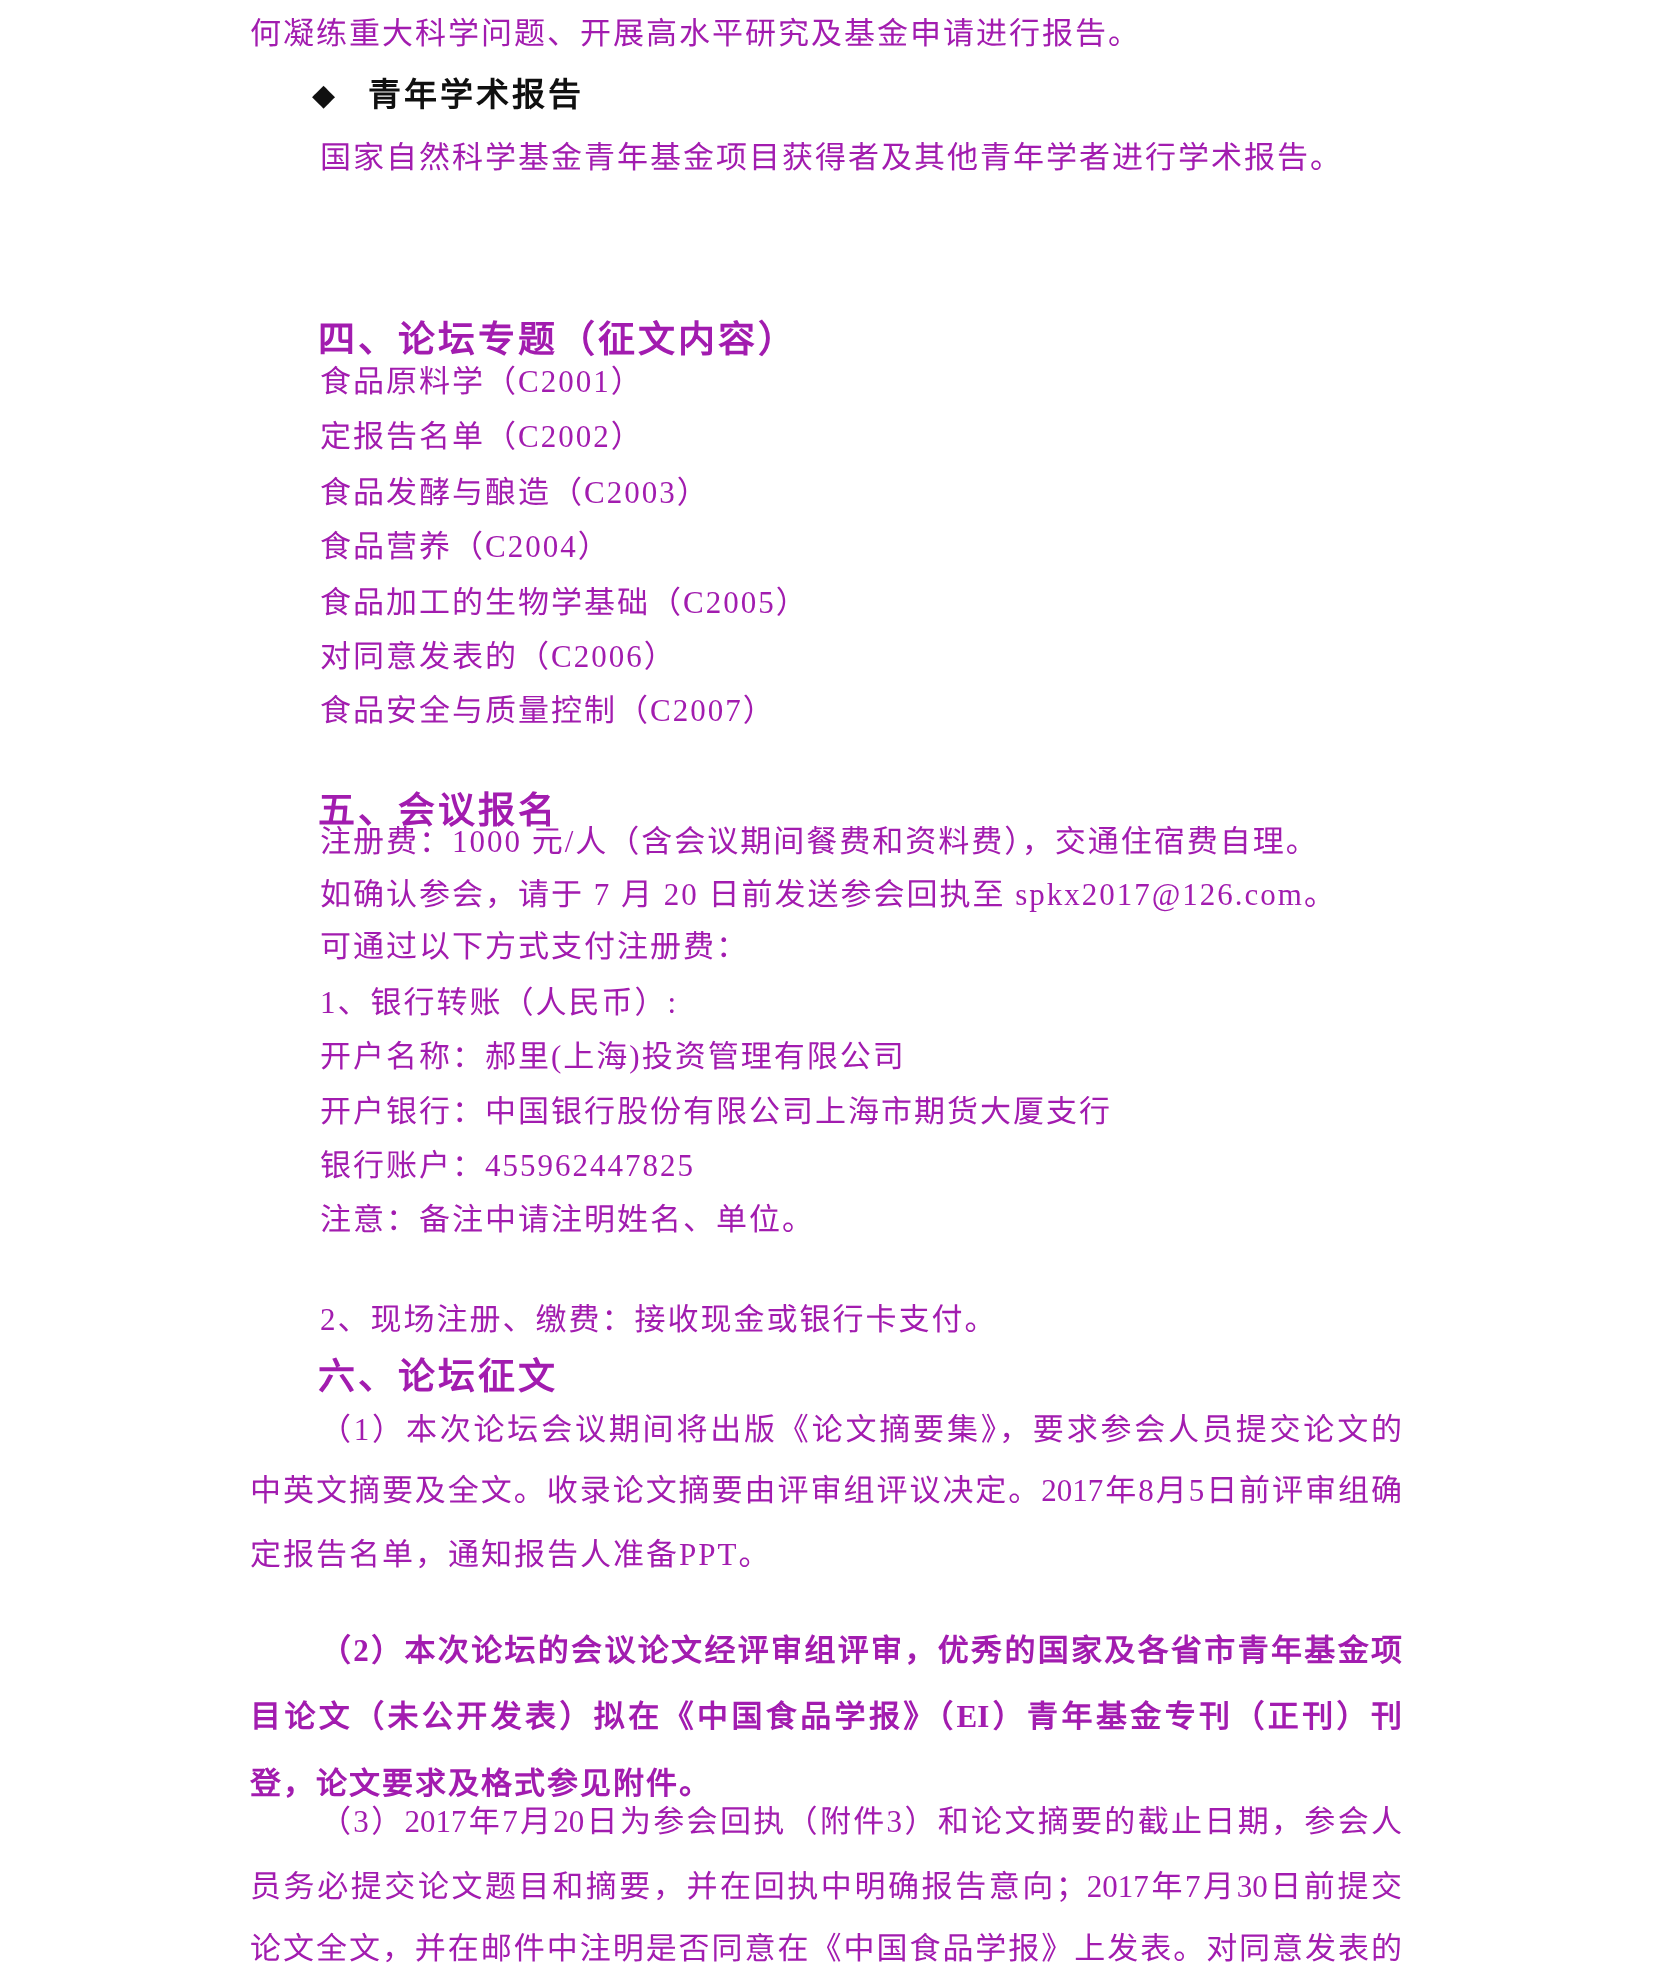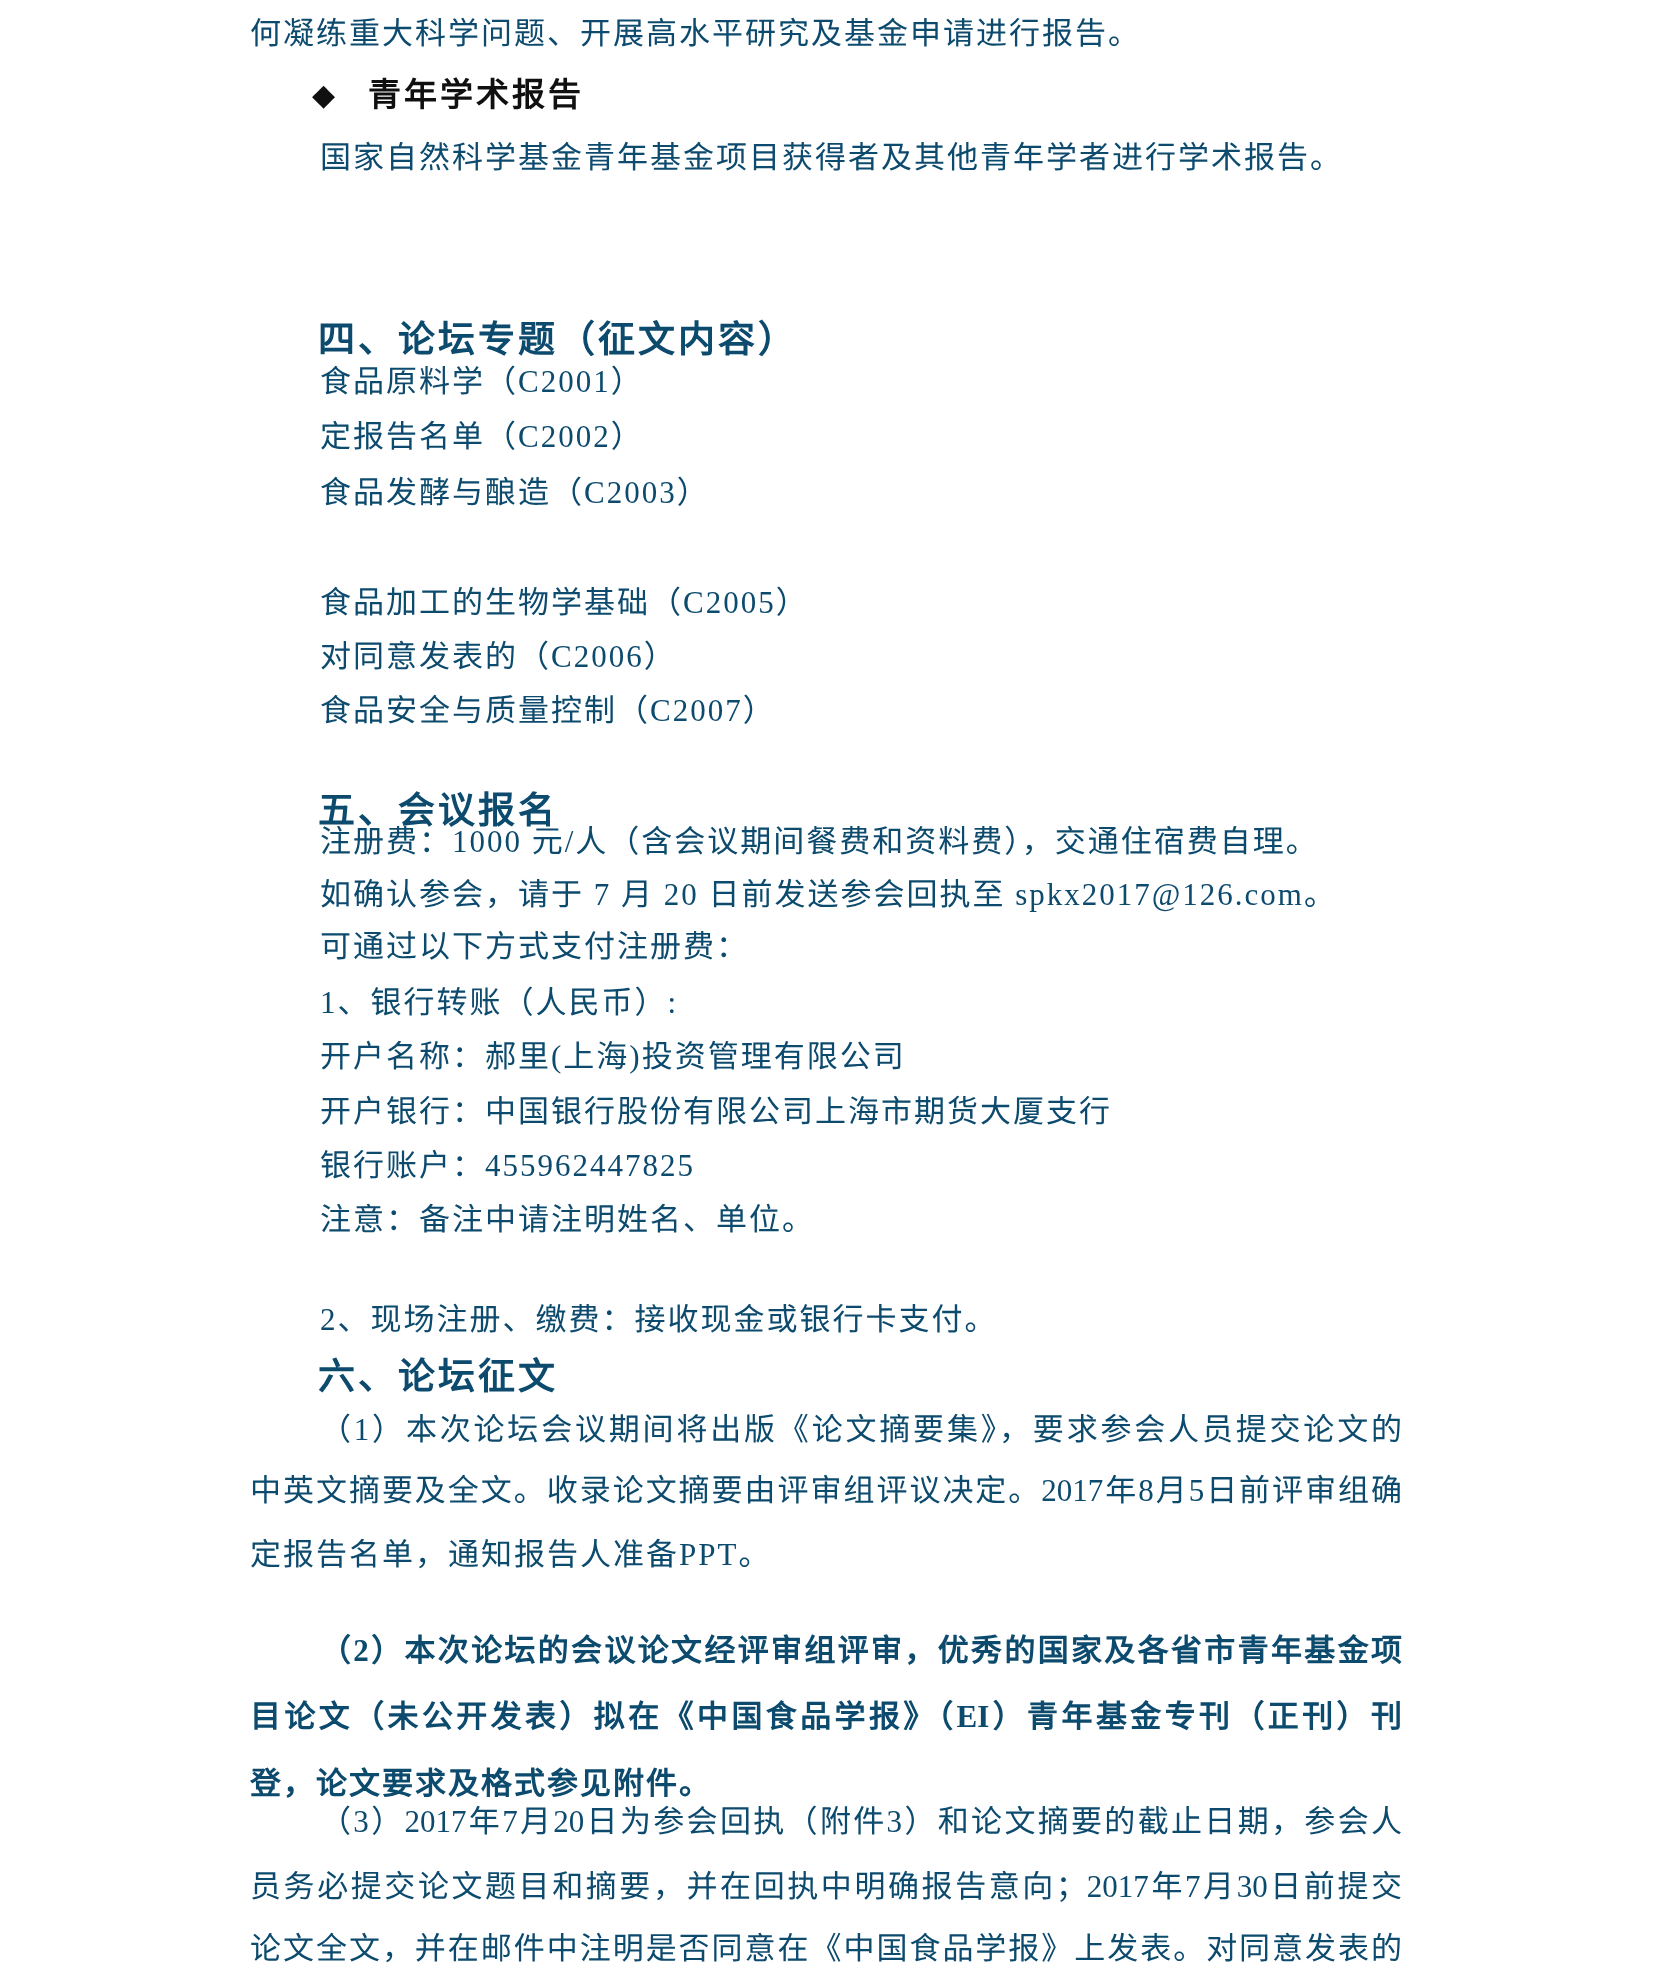--- a/index.html
+++ b/index.html
@@ -17,21 +17,21 @@
   }
   .line {
     position: absolute;
     left: 250px;
     width: 1152px;
     font-family: "Liberation Serif", "DejaVu Serif", serif;
     font-size: 31px;
     line-height: 40px;
     letter-spacing: 2px;
     white-space: nowrap;
-    color: #0c4a6e;
+    color: #a21caf;
   }
   .just {
     white-space: normal;
     letter-spacing: 0;
     text-align: justify;
     text-align-last: justify;
     overflow: hidden;
   }
   .indent { text-indent: 70px; }
   .boldp { font-weight: bold; margin-top: 28px; }
@@ -71,20 +71,21 @@
   <div class="bullet-line" style="top:74px">
     <span class="diamond">◆</span>
     <span>青年学术报告</span>
   </div>
   <div class="line" style="top:138px;left:320px">国家自然科学基金青年基金项目获得者及其他青年学者进行学术报告。</div>
 
   <div class="line heading" style="top:288px;left:318px">四、论坛专题（征文内容）</div>
   <div class="line" style="top:362px;left:320px">食品原料学（C2001）</div>
   <div class="line" style="top:417px;left:320px">定报告名单（C2002）</div>
   <div class="line" style="top:473px;left:320px">食品发酵与酿造（C2003）</div>
+  <div class="line" style="top:527px;left:320px">食品营养（C2004）</div>
   <div class="line" style="top:583px;left:320px">食品加工的生物学基础（C2005）</div>
   <div class="line" style="top:637px;left:320px">对同意发表的（C2006）</div>
   <div class="line" style="top:691px;left:320px">食品安全与质量控制（C2007）</div>
 
   <div class="line heading" style="top:759px;left:318px">五、会议报名</div>
   <div class="line" style="top:822px;left:320px">注册费：1000 元/人（含会议期间餐费和资料费），交通住宿费自理。</div>
   <div class="line" style="top:875px;left:320px">如确认参会，请于 7 月 20 日前发送参会回执至 spkx2017@126.com。</div>
   <div class="line" style="top:927px;left:320px">可通过以下方式支付注册费：</div>
   <div class="line" style="top:983px;left:320px">1、银行转账（人民币）:</div>
   <div class="line" style="top:1037px;left:320px">开户名称：郝里(上海)投资管理有限公司</div>

